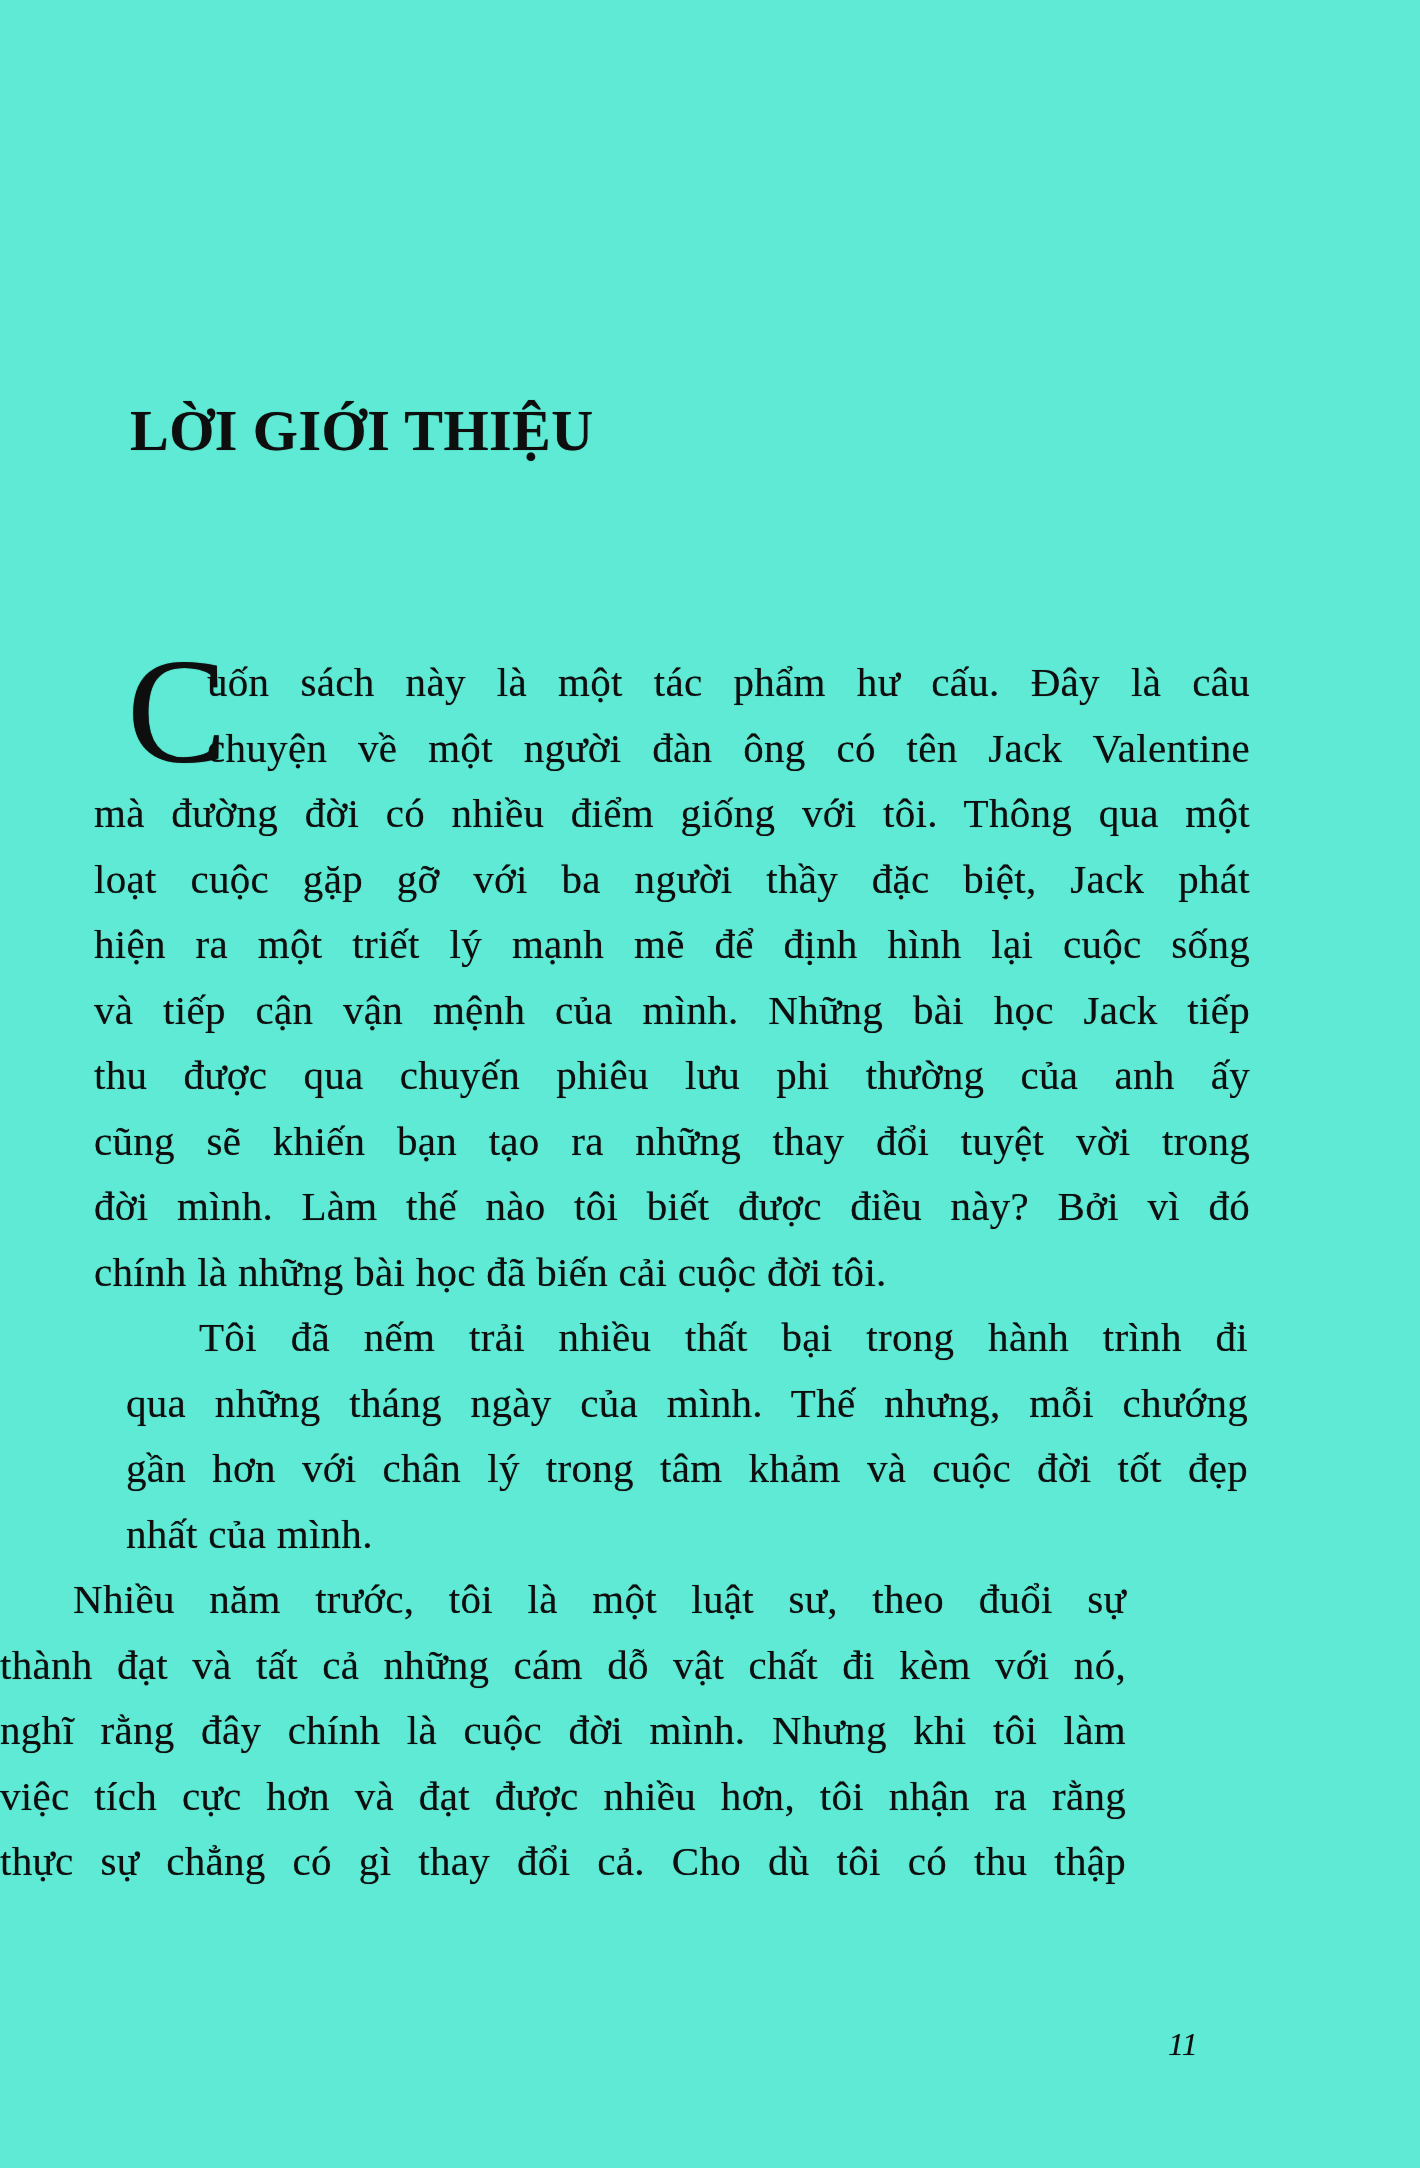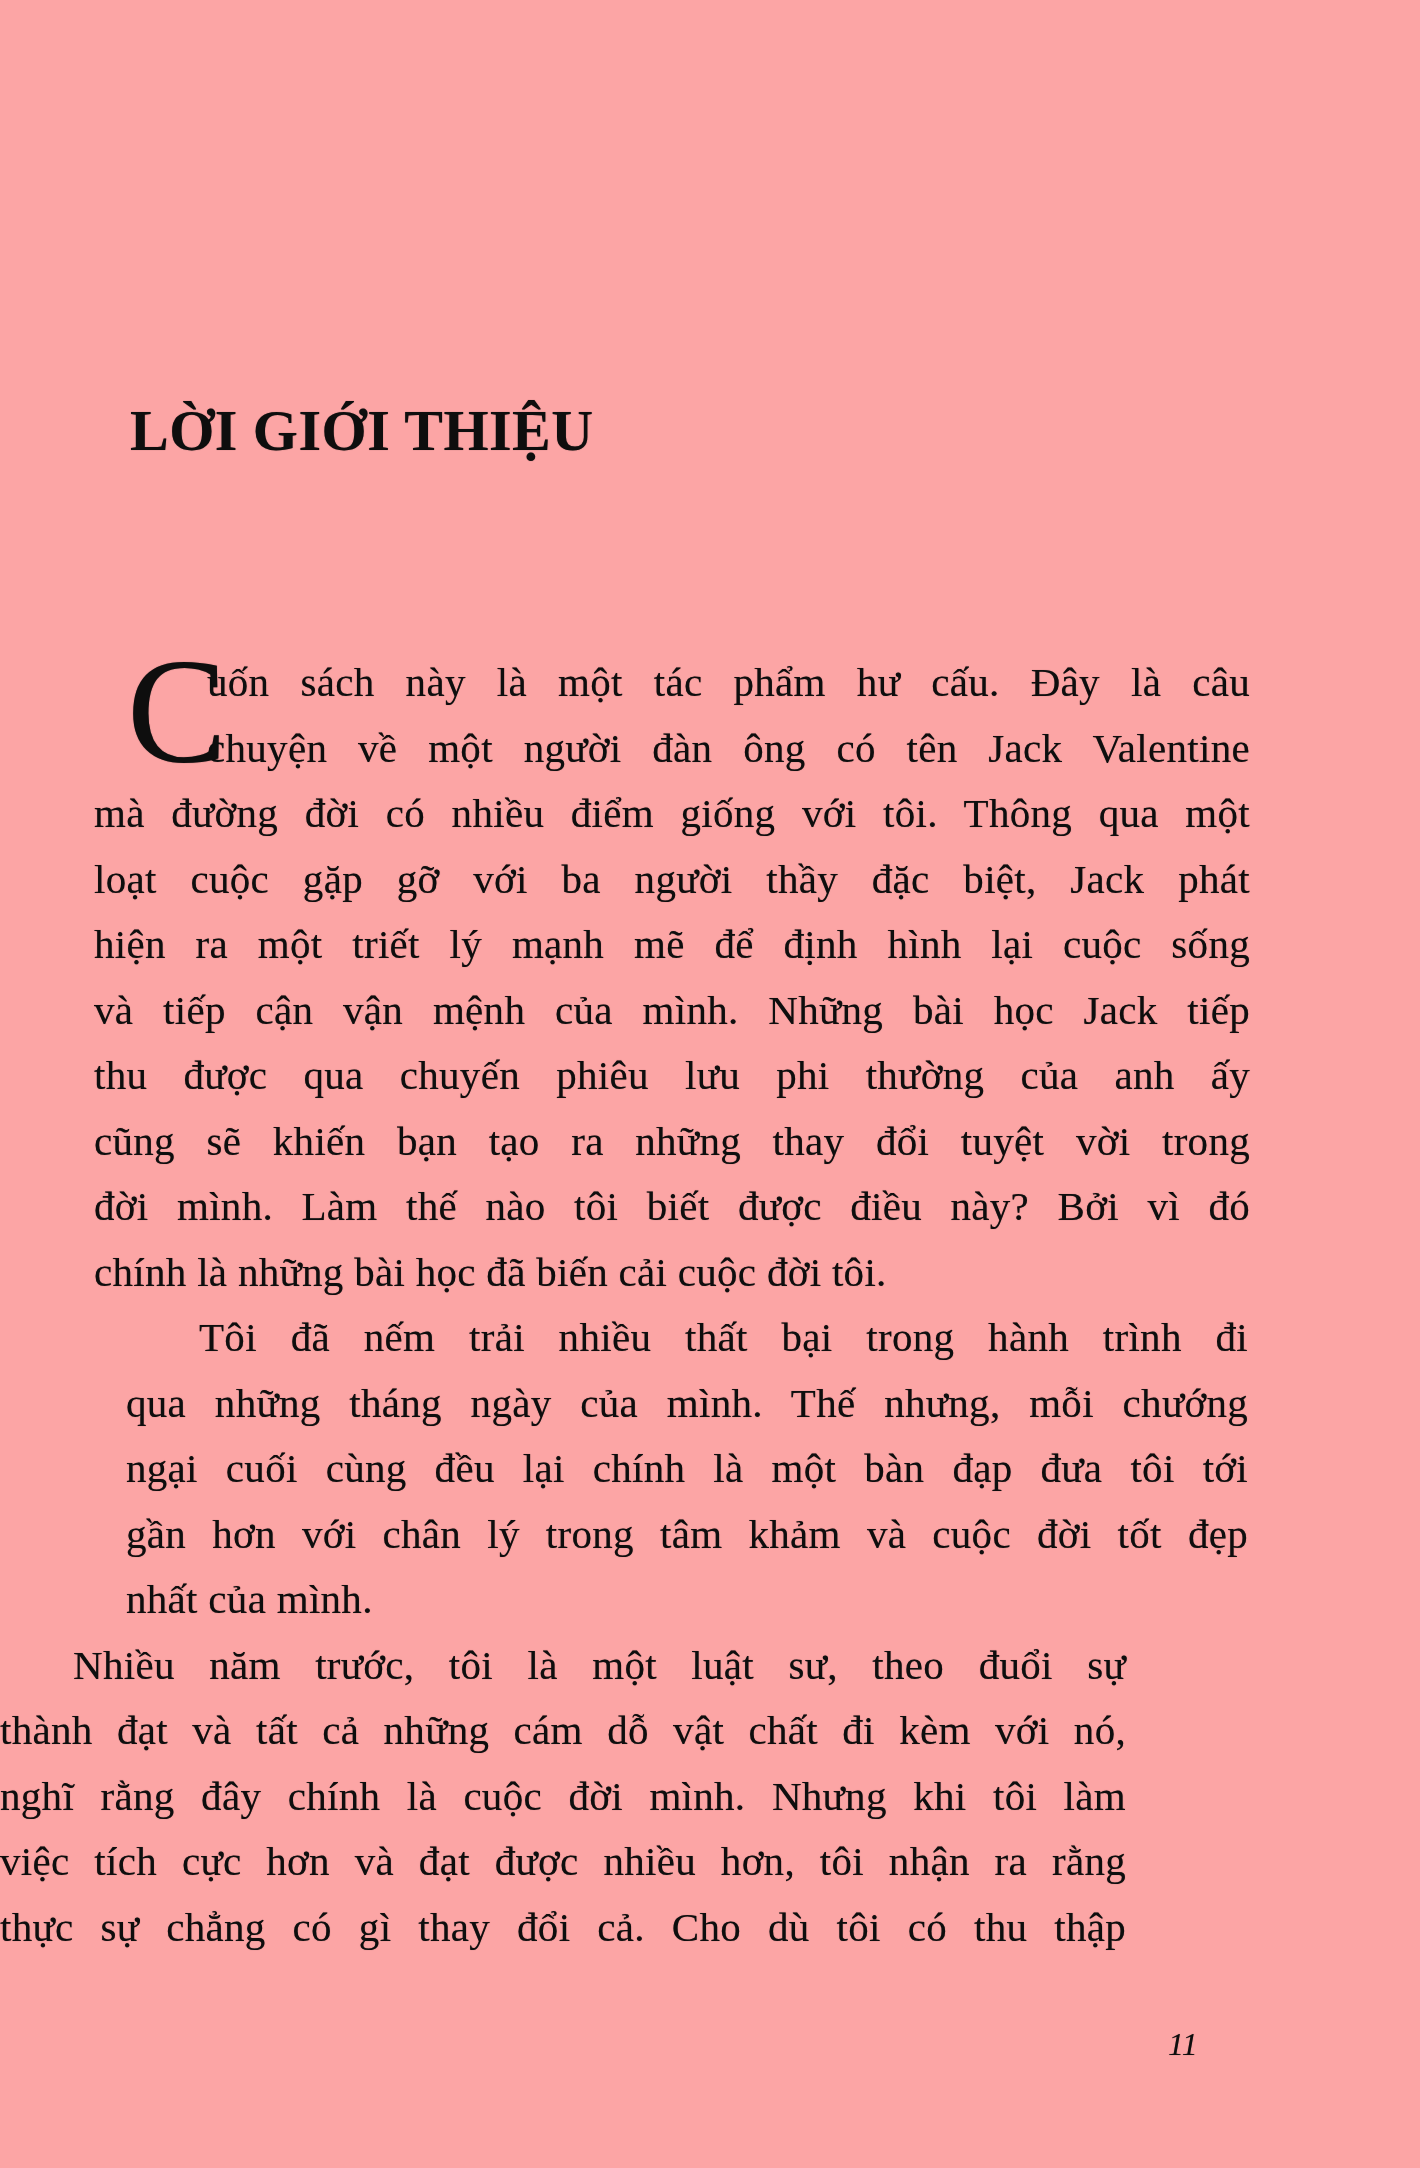--- a/index.html
+++ b/index.html
@@ -8,21 +8,21 @@
     height: 2168px;
     background: #ffffff;
     position: relative;
     font-family: "Liberation Serif", "DejaVu Serif", serif;
     color: #0e0e0e;
     overflow: hidden;
   }
   .page {
     position: absolute;
     inset: 0;
-    background: #fca5a5;
+    background: #5eead4;
   }
   .title {
     position: absolute;
     left: 130px;
     top: 398px;
     font-size: 58px;
     font-weight: bold;
     letter-spacing: 0.5px;
     line-height: 1.15;
     white-space: nowrap;
@@ -91,21 +91,20 @@
         <div class="line justified">hiện ra một triết lý mạnh mẽ để định hình lại cuộc sống</div>
         <div class="line justified">và tiếp cận vận mệnh của mình. Những bài học Jack tiếp</div>
         <div class="line justified">thu được qua chuyến phiêu lưu phi thường của anh ấy</div>
         <div class="line justified">cũng sẽ khiến bạn tạo ra những thay đổi tuyệt vời trong</div>
         <div class="line justified">đời mình. Làm thế nào tôi biết được điều này? Bởi vì đó</div>
         <div class="line last"><span>chính là những bài học đã biến cải </span><span class="italic">cuộc đời tôi.</span></div>
       </div>
       <div class="paragraph p1">
         <div class="line justified indent">Tôi đã nếm trải nhiều thất bại trong hành trình đi</div>
         <div class="line justified">qua những tháng ngày của mình. Thế nhưng, mỗi chướng</div>
-        <div class="line justified">ngại cuối cùng đều lại chính là một bàn đạp đưa tôi tới</div>
         <div class="line justified">gần hơn với chân lý trong tâm khảm và cuộc đời tốt đẹp</div>
         <div class="line last">nhất của mình.</div>
       </div>
       <div class="paragraph p2">
         <div class="line justified indent">Nhiều năm trước, tôi là một luật sư, theo đuổi sự</div>
         <div class="line justified">thành đạt và tất cả những cám dỗ vật chất đi kèm với nó,</div>
         <div class="line justified">nghĩ rằng đây chính là cuộc đời mình. Nhưng khi tôi làm</div>
         <div class="line justified">việc tích cực hơn và đạt được nhiều hơn, tôi nhận ra rằng</div>
         <div class="line justified">thực sự chẳng có gì thay đổi cả. Cho dù tôi có thu thập</div>
       </div>

